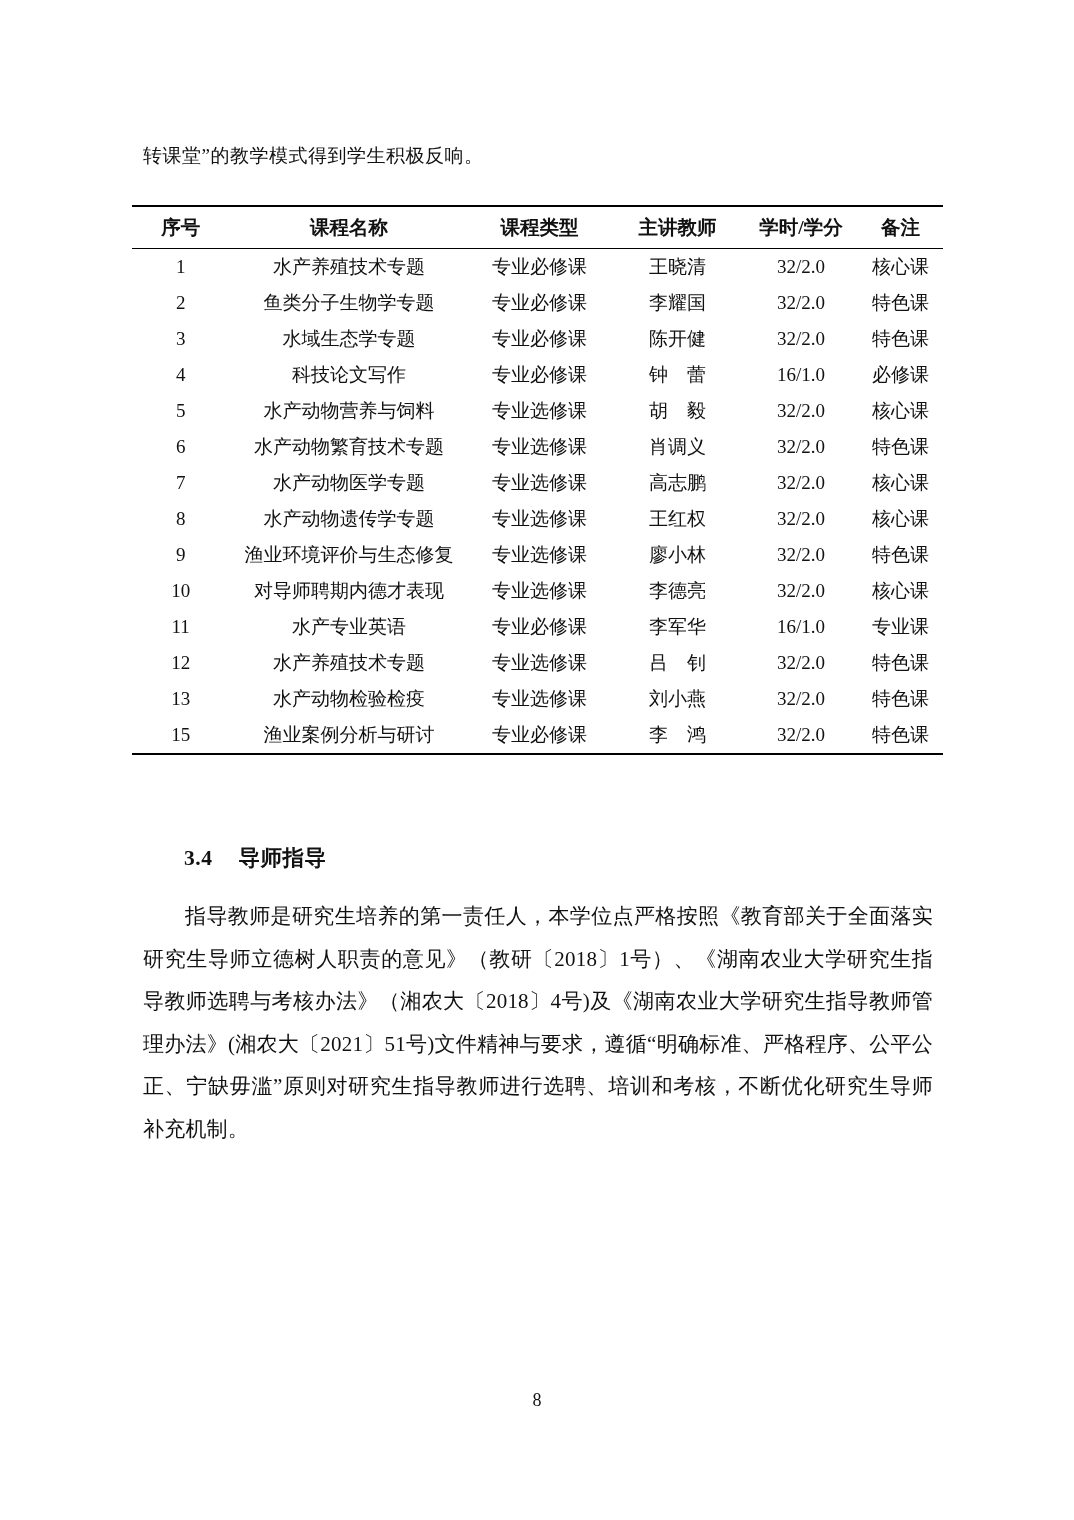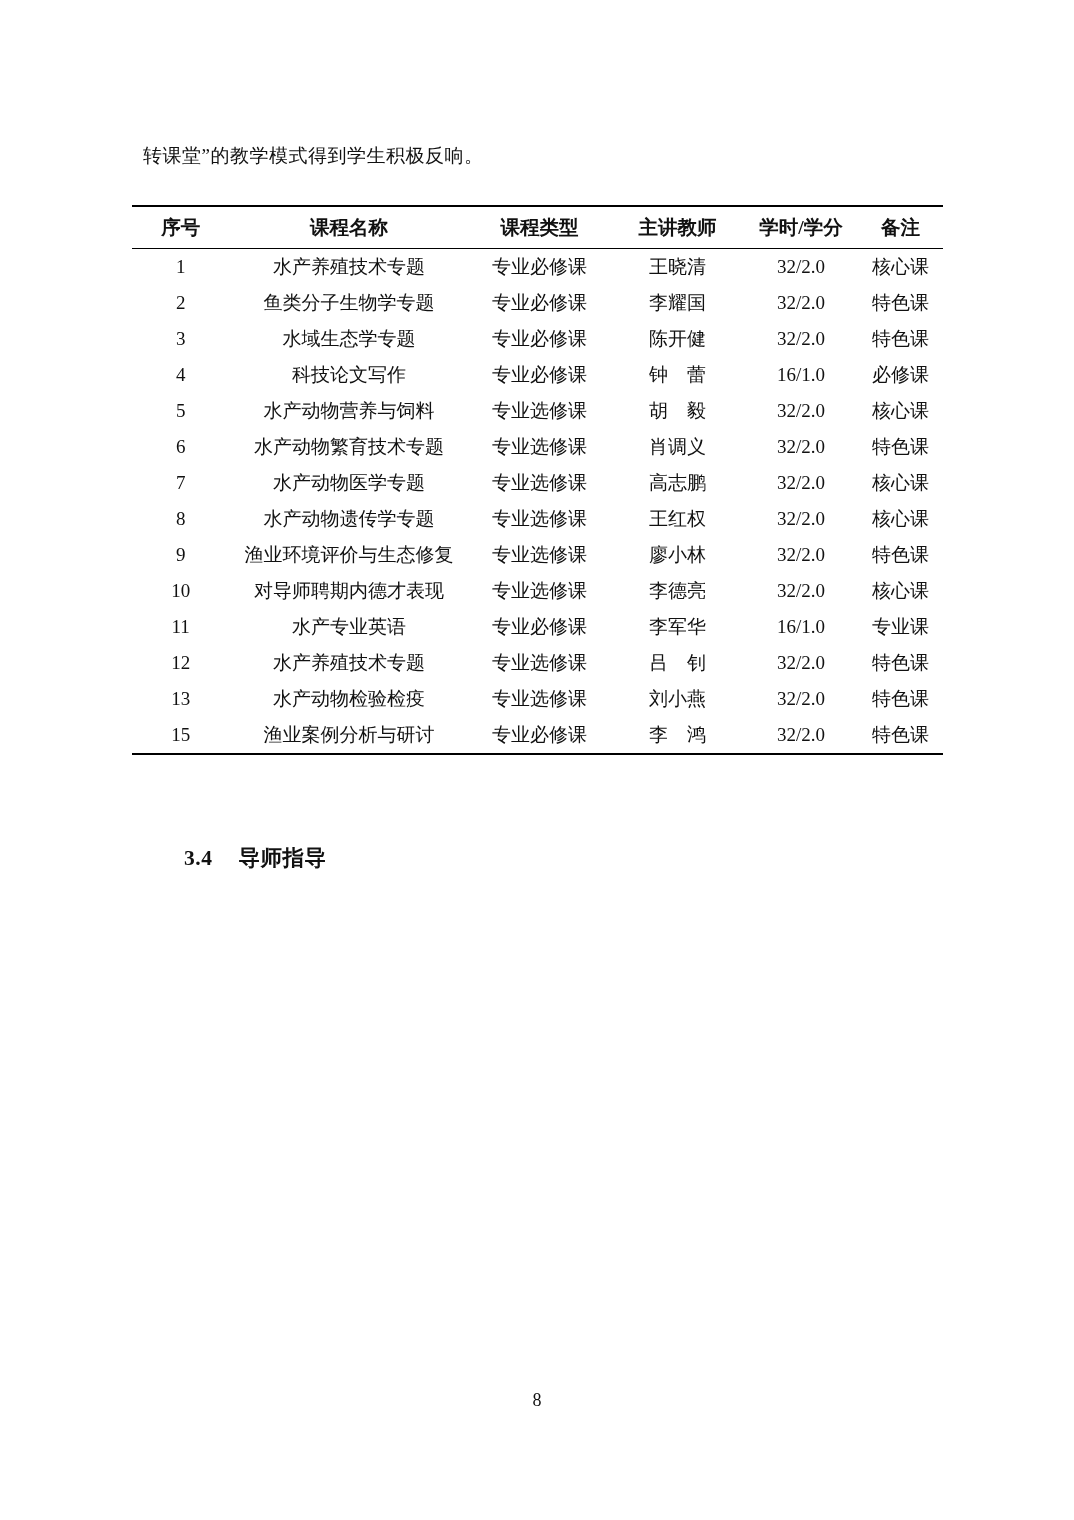--- a/index.html
+++ b/index.html
@@ -242,17 +242,18 @@
         <td>32/2.0</td>
         <td>特色课</td>
       </tr>
     </tbody>
   </table>
 
   <div class="section-heading">
     <span class="sec-num">3.4</span><span>导师指导</span>
   </div>
 
+  <p class="body-para para-1">指导教师是研究生培养的第一责任人，本学位点严格按照《教育部关于全面落实研究生导师立德树人职责的意见》（教研〔2018〕1号）、《湖南农业大学研究生指导教师选聘与考核办法》（湘农大〔2018〕4号)及《湖南农业大学研究生指导教师管理办法》(湘农大〔2021〕51号)文件精神与要求，遵循“明确标准、严格程序、公平公正、宁缺毋滥”原则对研究生指导教师进行选聘、培训和考核，不断优化研究生导师补充机制。</p>
 
 
   <div class="page-number">8</div>
 
 </div>
 
 </body></html>

